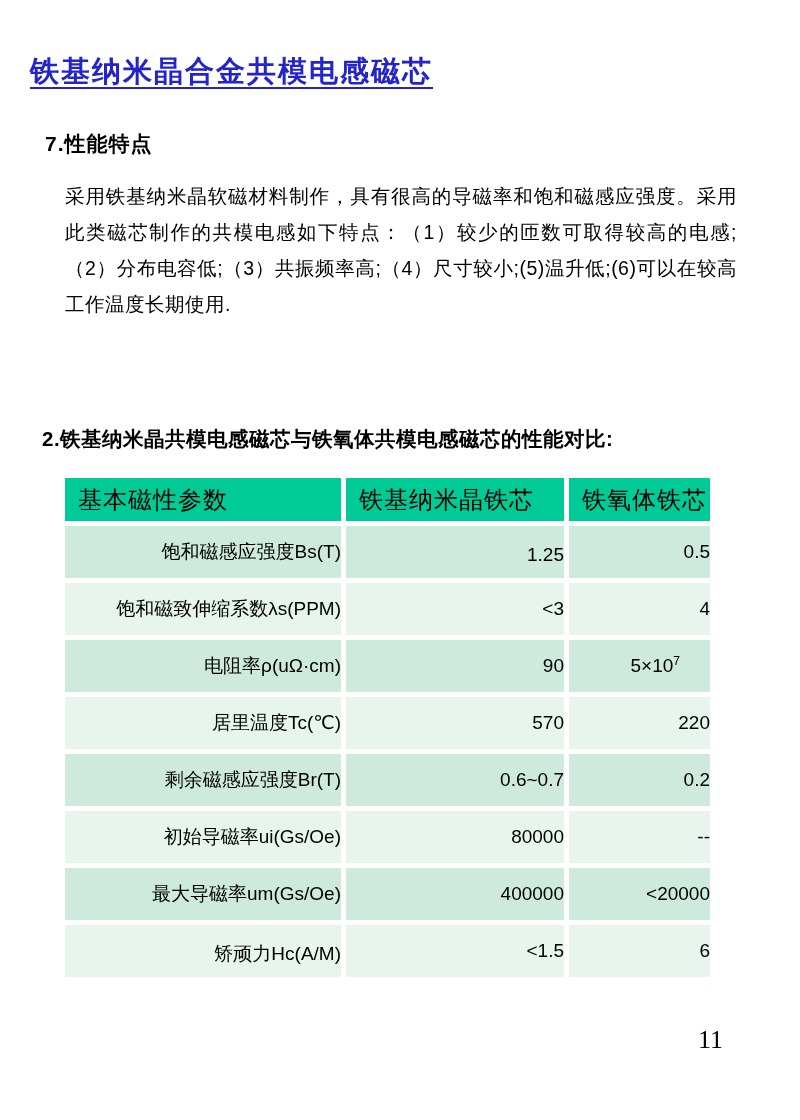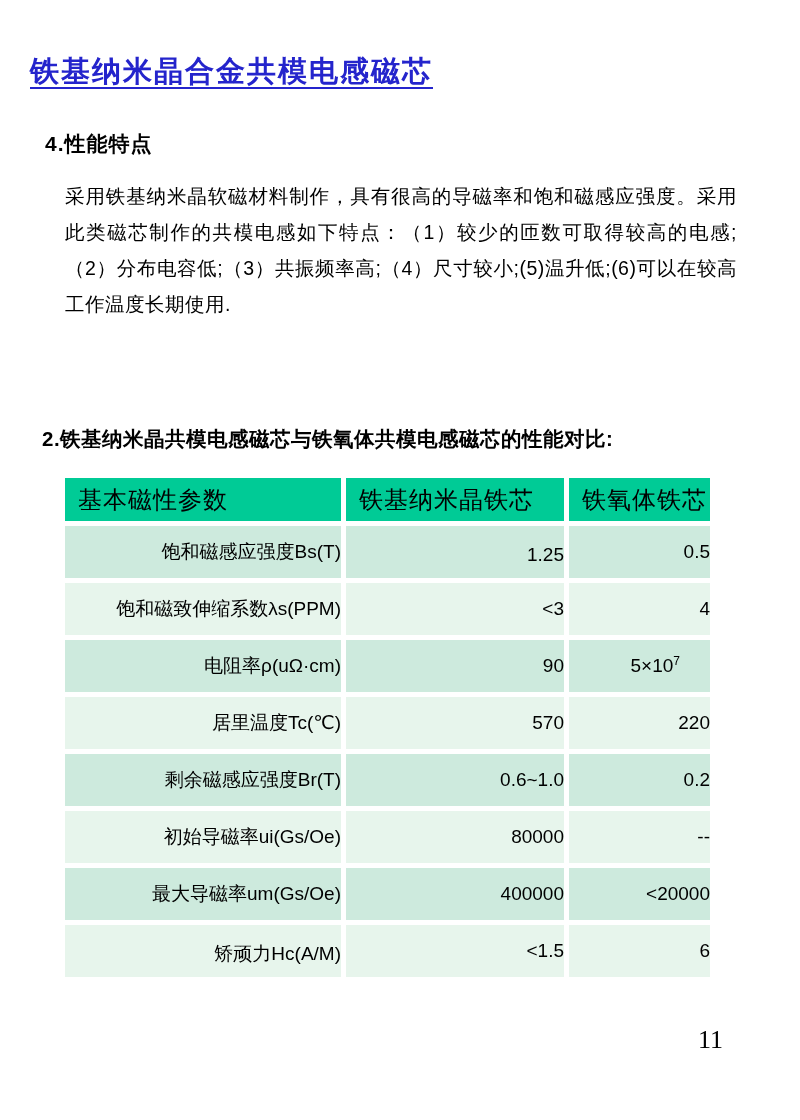--- a/index.html
+++ b/index.html
@@ -79,21 +79,21 @@
     position:absolute;left:698px;top:1025px;
     font-family:"Liberation Serif","DejaVu Serif",serif;
     font-size:26px;
   }
 </style>
 </head>
 <body>
 
 <div class="doc-title">铁基纳米晶合金共模电感磁芯</div>
 
-<div class="sec1-heading">4.性能特点</div>
+<div class="sec1-heading">7.性能特点</div>
 
 <div class="sec1-paragraph">采用铁基纳米晶软磁材料制作，具有很高的导磁率和饱和磁感应强度。采用此类磁芯制作的共模电感如下特点：（1）较少的匝数可取得较高的电感;（2）分布电容低;（3）共振频率高;（4）尺寸较小;(5)温升低;(6)可以在较高工作温度长期使用.</div>
 
 <div class="sec2-heading">2.铁基纳米晶共模电感磁芯与铁氧体共模电感磁芯的性能对比:</div>
 
 <table class="compare">
   <colgroup>
       <col class="c1">
       <col class="c2">
       <col class="c3">
@@ -119,21 +119,21 @@
     <td>90</td>
     <td class="num-right"><span>5×10</span><sup>7</sup></td>
   </tr>
   <tr class="light">
     <td>居里温度Tc(℃)</td>
     <td>570</td>
     <td>220</td>
   </tr>
   <tr class="dark">
     <td>剩余磁感应强度Br(T)</td>
-    <td>0.6~1.0</td>
+    <td>0.6~0.7</td>
     <td>0.2</td>
   </tr>
   <tr class="light">
     <td>初始导磁率ui(Gs/Oe)</td>
     <td>80000</td>
     <td>--</td>
   </tr>
   <tr class="dark">
     <td>最大导磁率um(Gs/Oe)</td>
     <td>400000</td>

